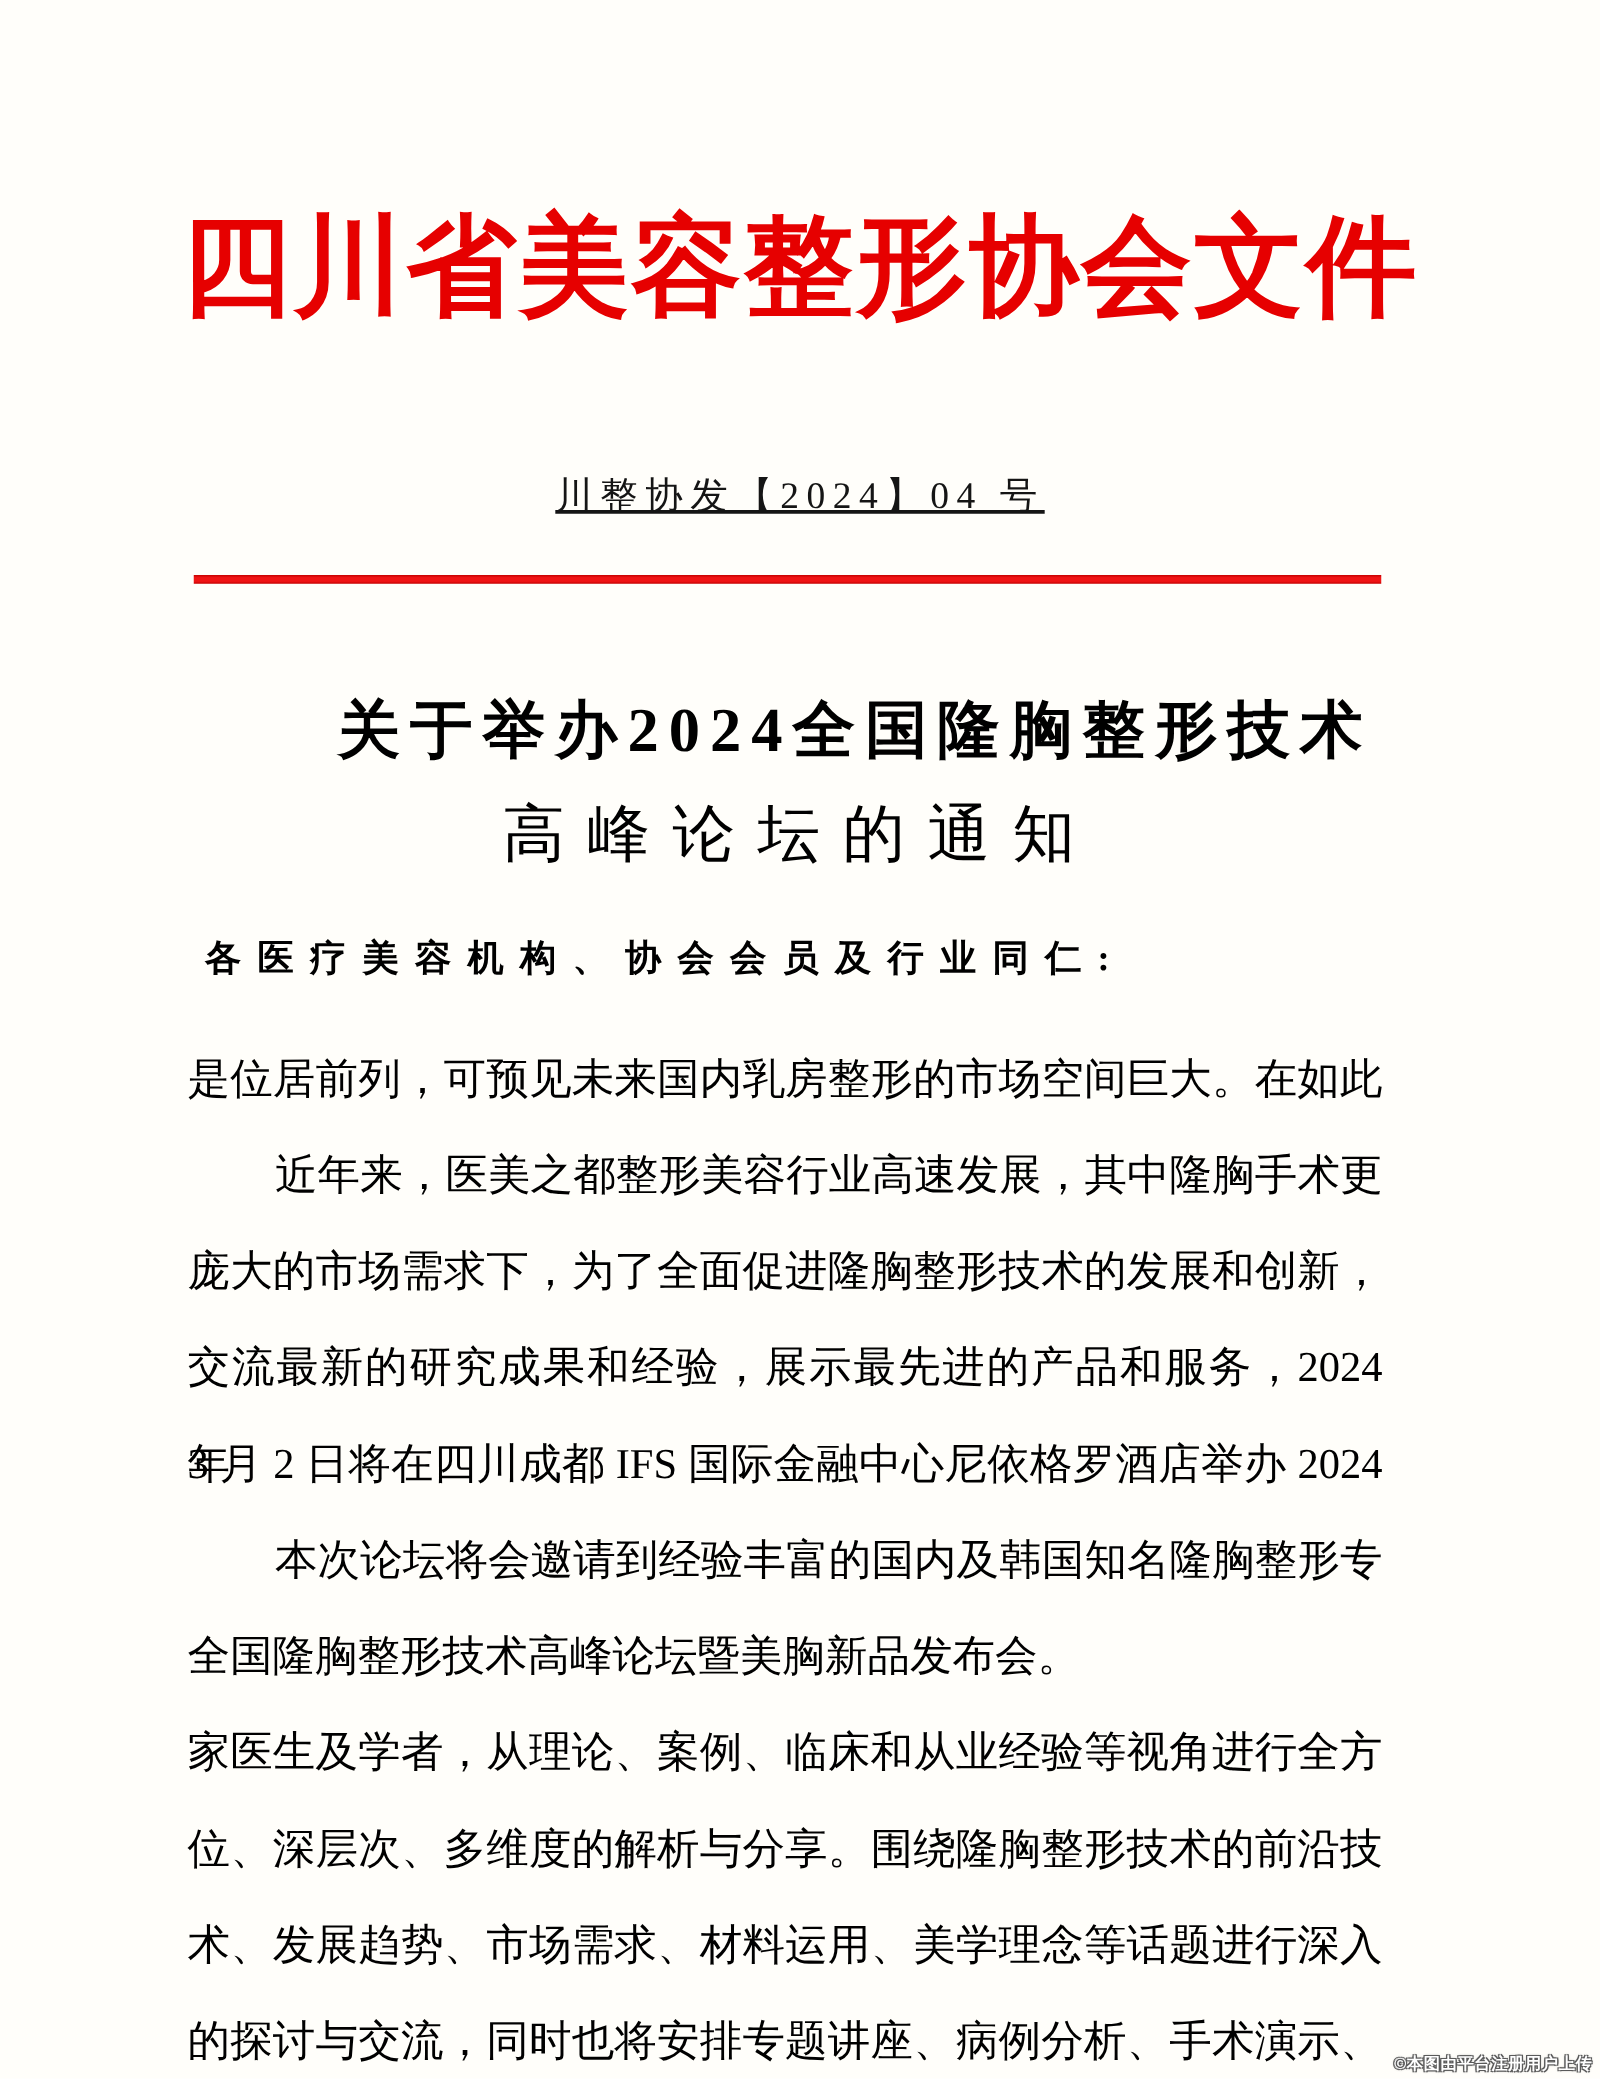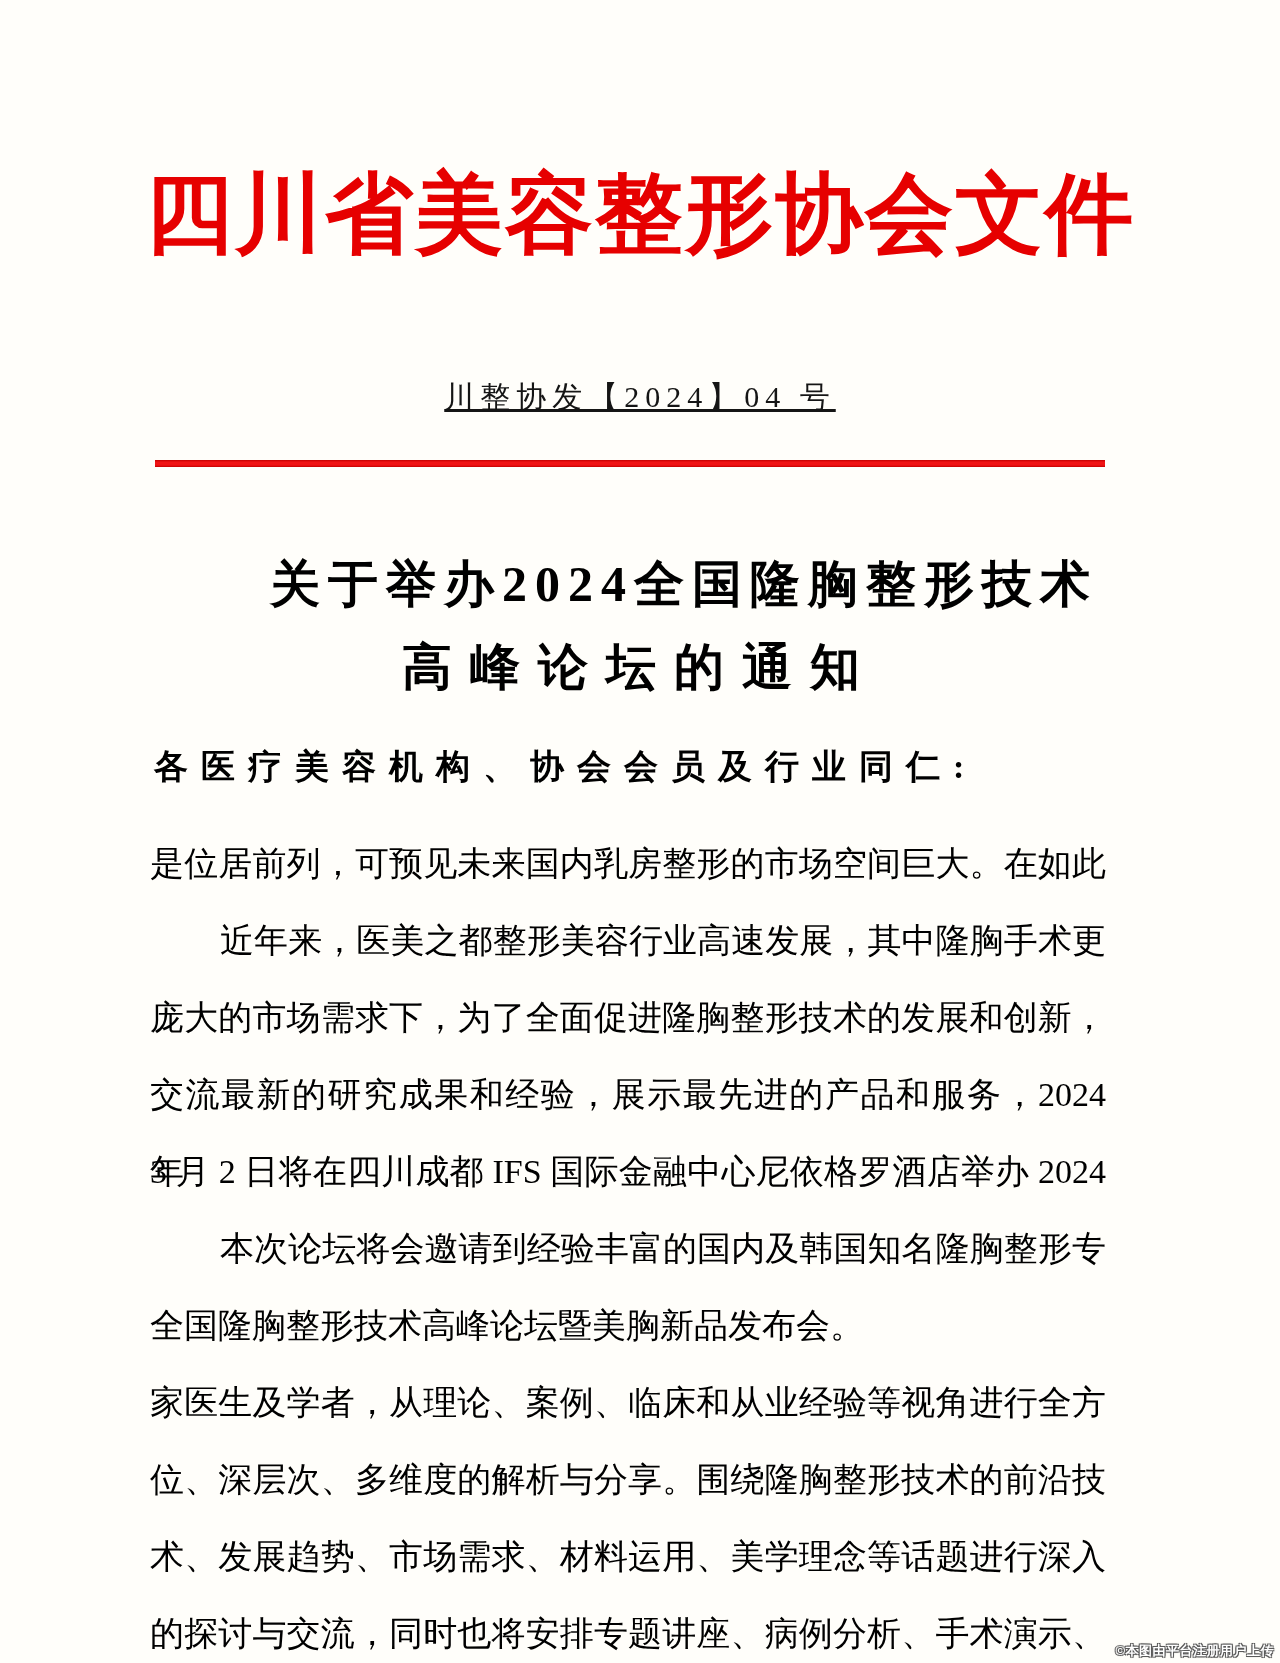--- a/index.html
+++ b/index.html
@@ -63,30 +63,30 @@
     padding-left: 44px;
   }
   .notice-title-l2 {
     position: absolute;
     top: 636px;
     left: 0;
     width: 100%;
     text-align: center;
     font-size: 50px;
     line-height: 62px;
-    font-weight: bold;
+    font-weight: normal;
     letter-spacing: 18px;
     white-space: nowrap;
   }
   .salutation {
     position: absolute;
     top: 746px;
-    left: 154px;
+    left: 164px;
     width: 960px;
-    font-size: 34px;
+    font-size: 29px;
     line-height: 42px;
     font-weight: bold;
     letter-spacing: 13px;
     white-space: nowrap;
   }
   .body-text {
     position: absolute;
     top: 825px;
     left: 150px;
     width: 956px;

